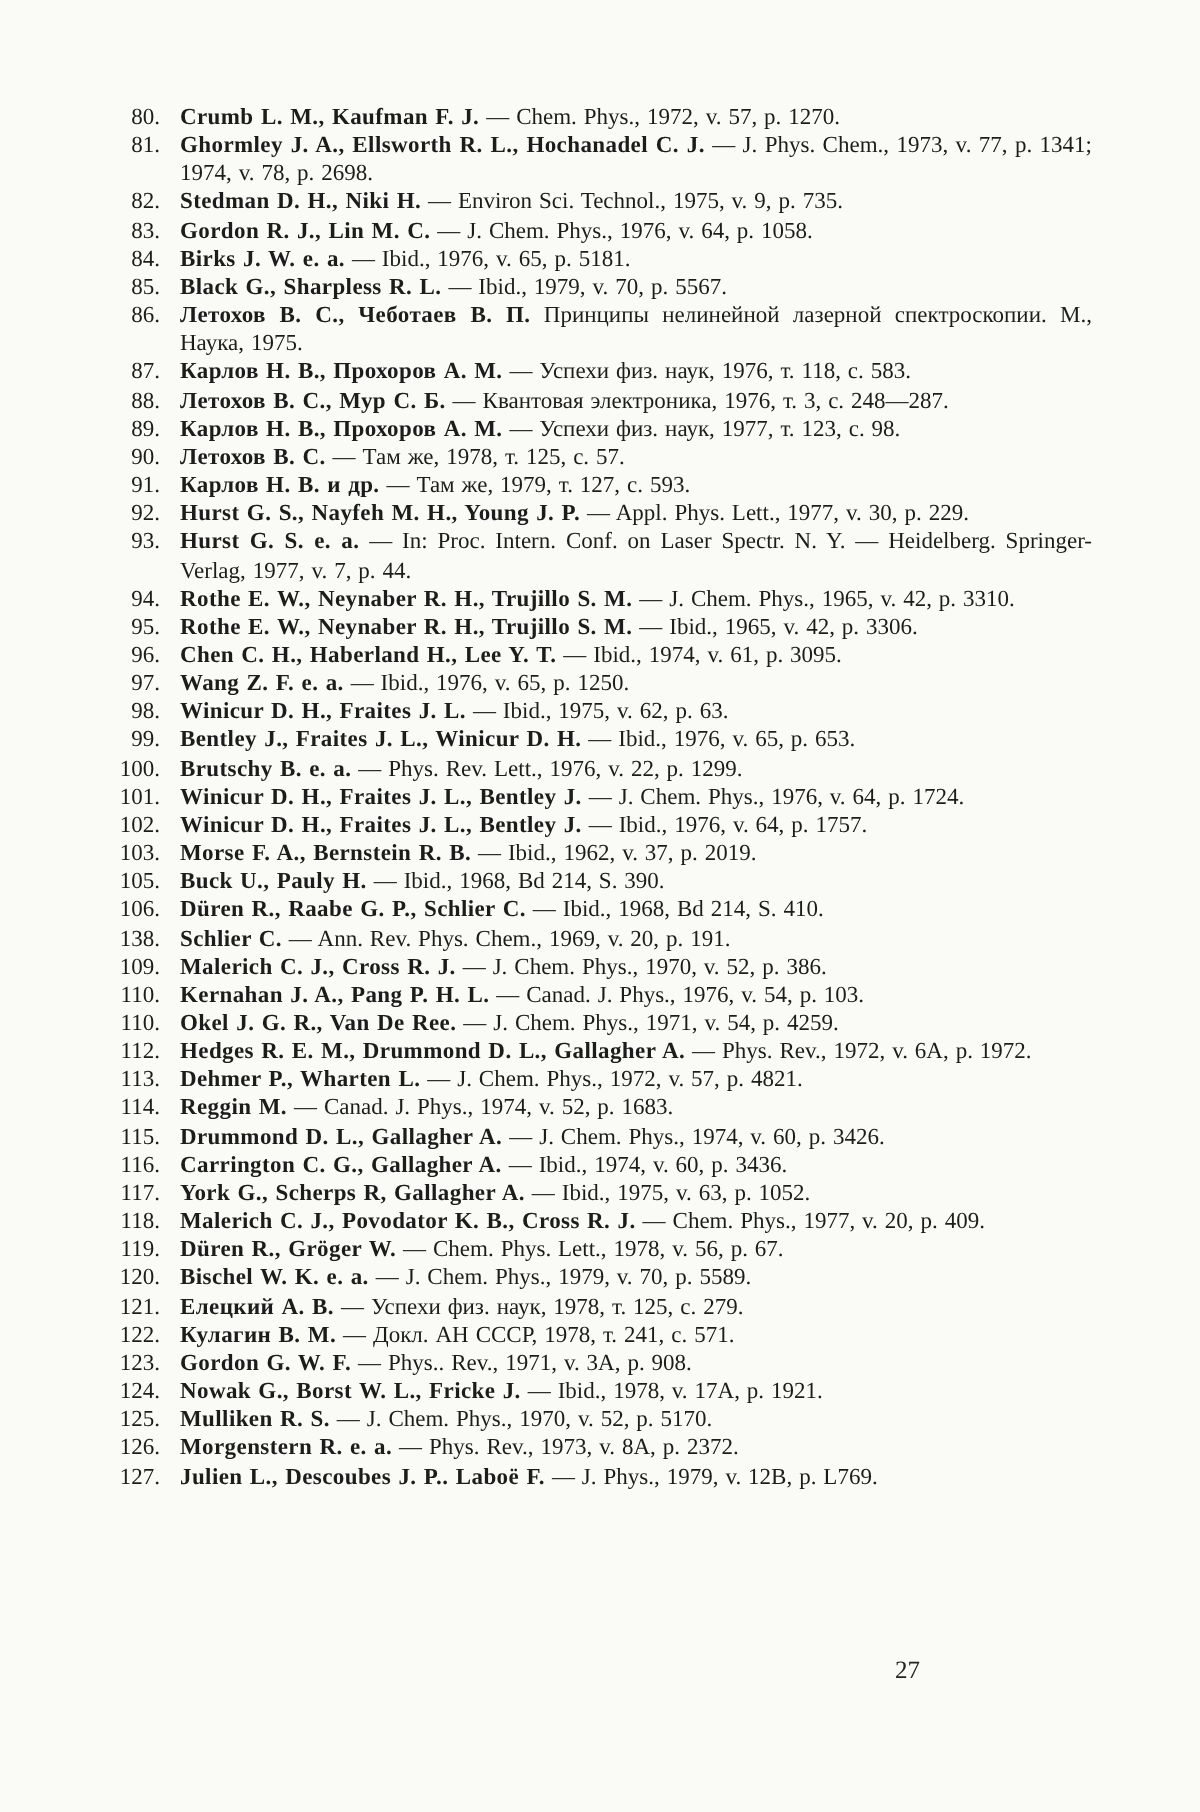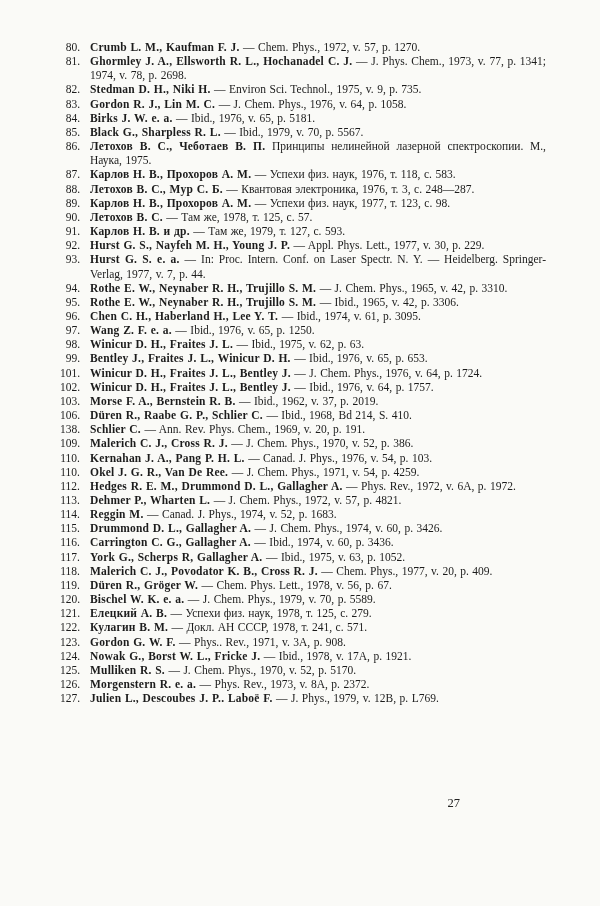--- a/index.html
+++ b/index.html
@@ -12,21 +12,21 @@
     background: #fafaf7;
     font-family: "Liberation Serif", "DejaVu Serif", serif;
     color: #1c1c1c;
     overflow: hidden;
   }
   .page {
     position: relative;
     width: 516px;
     height: 906px;
     box-sizing: border-box;
-    padding: 40px 54px 0 46px;
+    padding: 52px 54px 0 46px;
   }
   .ref-list {
     list-style: none;
     margin: 0;
     padding: 0;
     width: 500px;
     font-size: 11.5px;
     line-height: 14.15px;
   }
   .ref-item {
@@ -46,21 +46,21 @@
     text-align: right;
     white-space: nowrap;
   }
   .ref-authors {
     font-weight: bold;
     letter-spacing: 0.2px;
   }
   .page-number {
     position: absolute;
     right: 56px;
-    top: 796px;
+    top: 828px;
     font-size: 12.5px;
     color: #222;
   }
 </style>
 </head>
 <body>
 
 <div class="page">
   <ol class="ref-list" id="ref-list">
   <li class="ref-item">
@@ -136,34 +136,40 @@
   </li>
 
   <li class="ref-item">
     <span class="ref-num">98.</span><span class="ref-authors">Winicur D. H., Fraites J. L.</span><span class="ref-details"> — Ibid., 1975, v. 62, p. 63.</span>
   </li>
 
   <li class="ref-item">
     <span class="ref-num">99.</span><span class="ref-authors">Bentley J., Fraites J. L., Winicur D. H.</span><span class="ref-details"> — Ibid., 1976, v. 65, p. 653.</span>
   </li>
 
+  <li class="ref-item">
+    <span class="ref-num">100.</span><span class="ref-authors">Brutschy B. e. a.</span><span class="ref-details"> — Phys. Rev. Lett., 1976, v. 22, p. 1299.</span>
+  </li>
 
   <li class="ref-item">
     <span class="ref-num">101.</span><span class="ref-authors">Winicur D. H., Fraites J. L., Bentley J.</span><span class="ref-details"> — J. Chem. Phys., 1976, v. 64, p. 1724.</span>
   </li>
 
   <li class="ref-item">
     <span class="ref-num">102.</span><span class="ref-authors">Winicur D. H., Fraites J. L., Bentley J.</span><span class="ref-details"> — Ibid., 1976, v. 64, p. 1757.</span>
   </li>
 
   <li class="ref-item">
     <span class="ref-num">103.</span><span class="ref-authors">Morse F. A., Bernstein R. B.</span><span class="ref-details"> — Ibid., 1962, v. 37, p. 2019.</span>
   </li>
 
 
+  <li class="ref-item">
+    <span class="ref-num">105.</span><span class="ref-authors">Buck U., Pauly H.</span><span class="ref-details"> — Ibid., 1968, Bd 214, S. 390.</span>
+  </li>
 
   <li class="ref-item">
     <span class="ref-num">106.</span><span class="ref-authors">Düren R., Raabe G. P., Schlier C.</span><span class="ref-details"> — Ibid., 1968, Bd 214, S. 410.</span>
   </li>
 
 
   <li class="ref-item">
     <span class="ref-num">138.</span><span class="ref-authors">Schlier C.</span><span class="ref-details"> — Ann. Rev. Phys. Chem., 1969, v. 20, p. 191.</span>
   </li>
 

